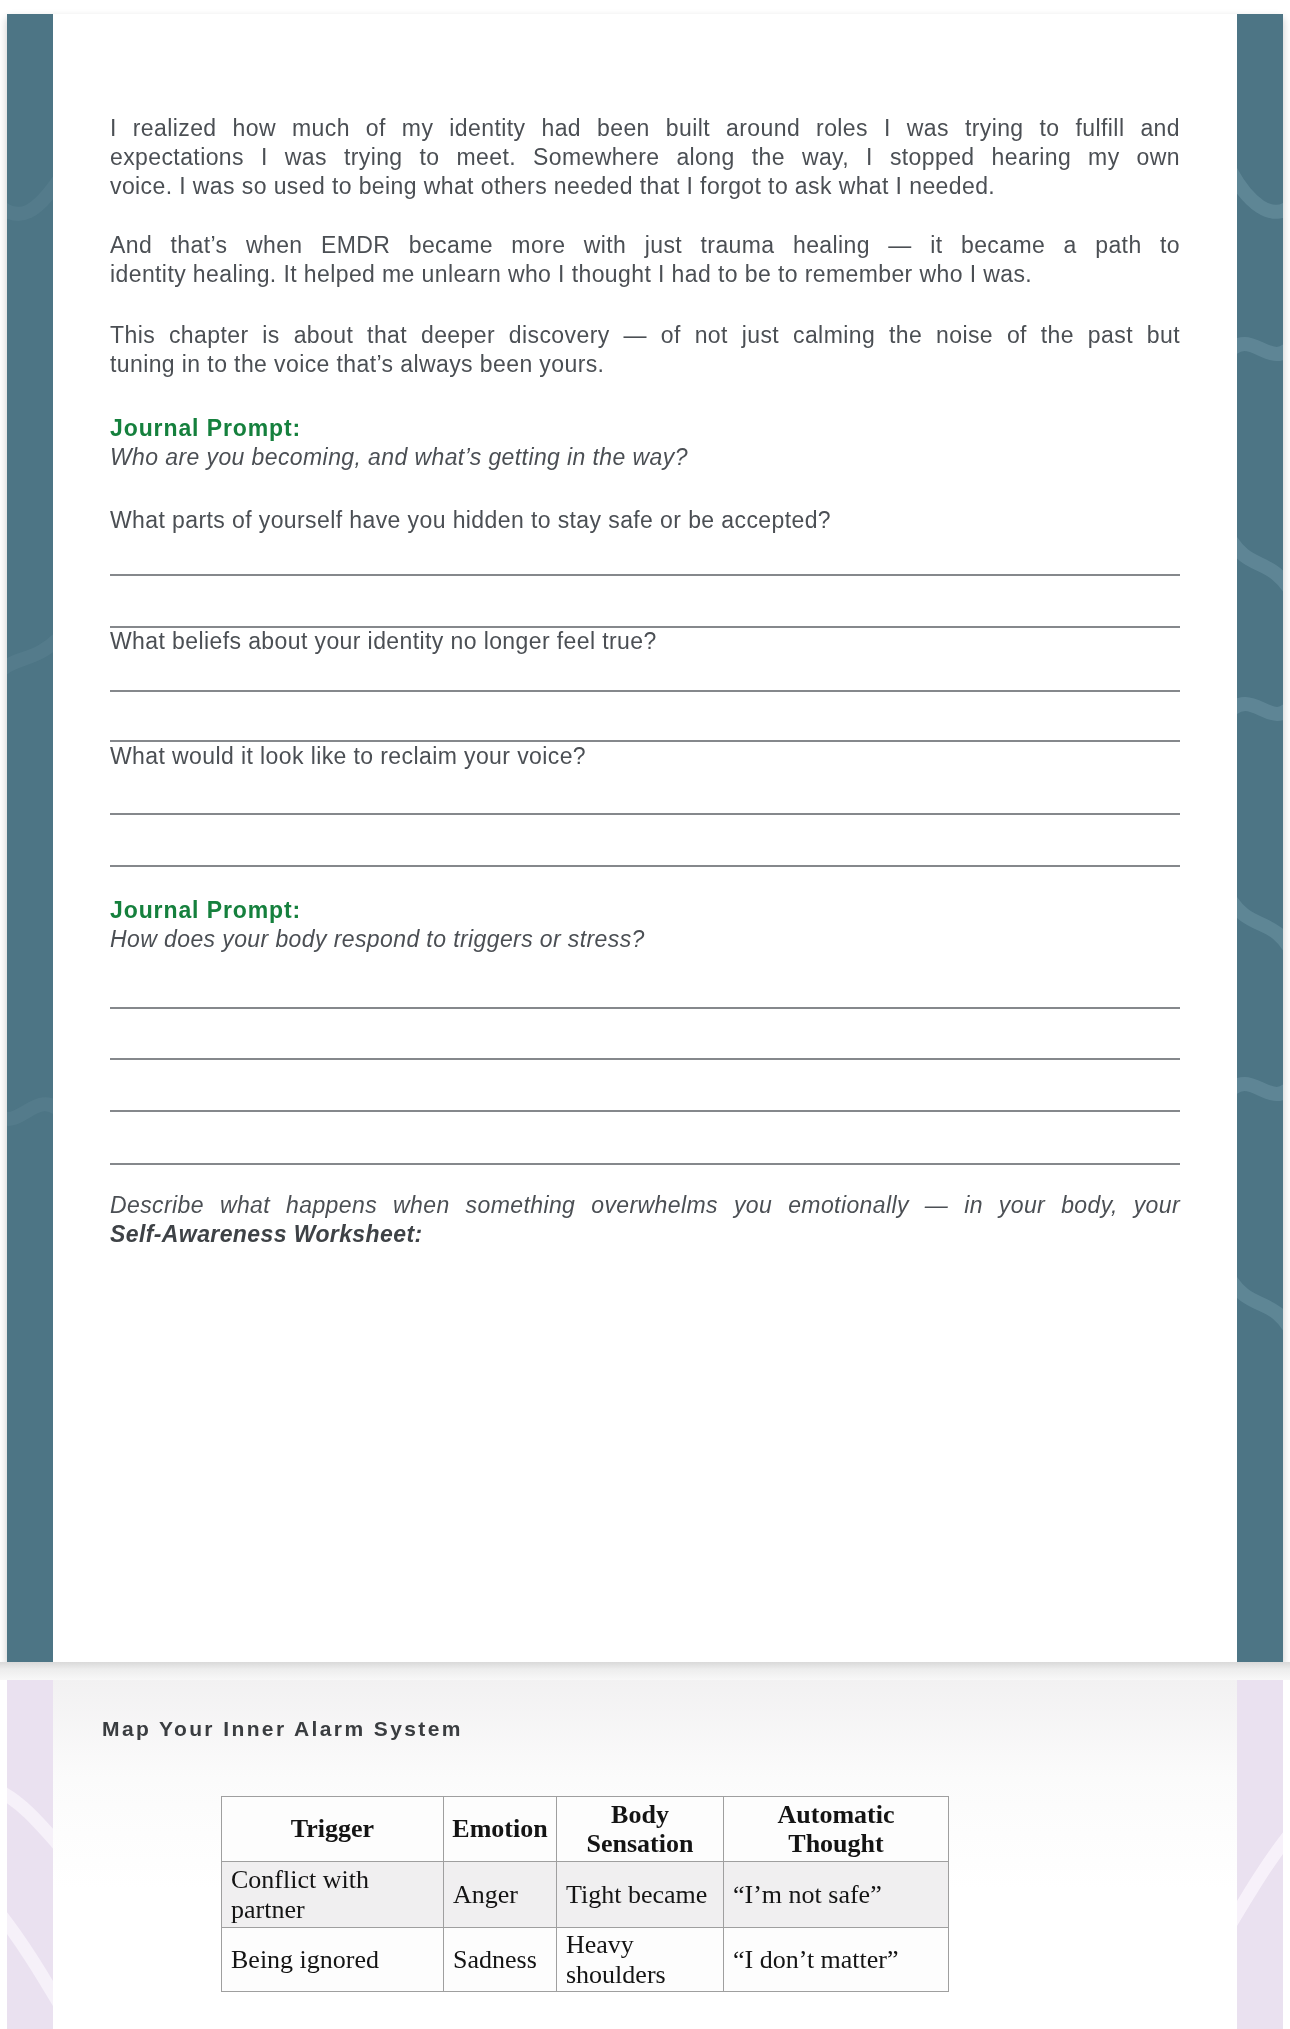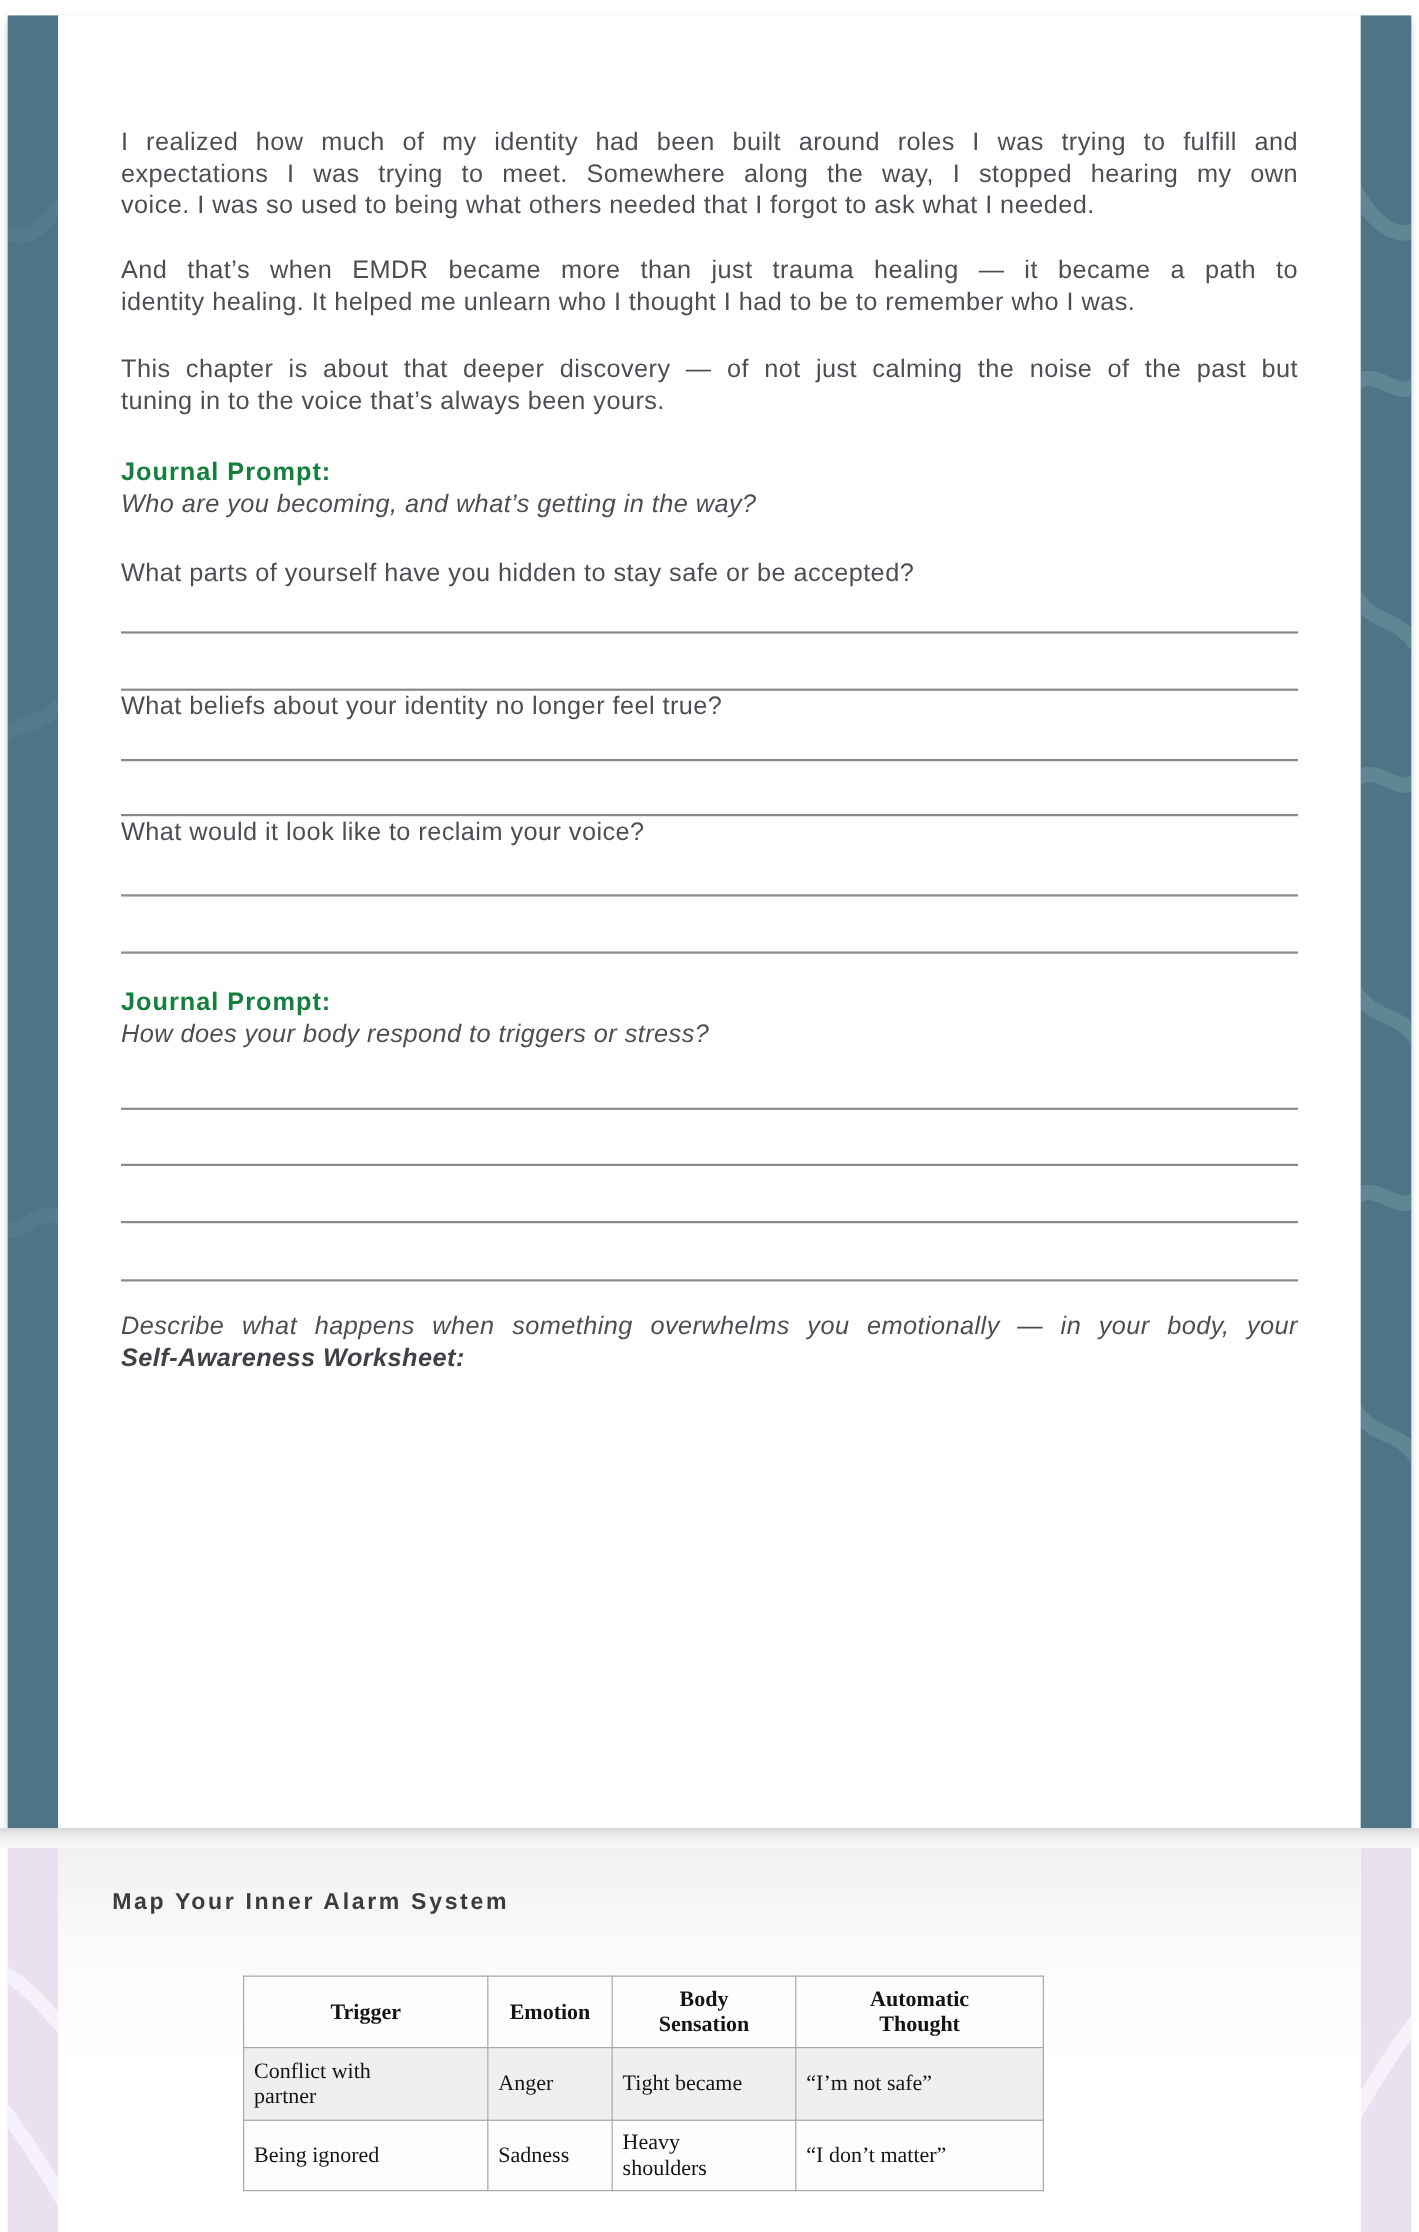--- a/index.html
+++ b/index.html
@@ -43,21 +43,21 @@
     background:linear-gradient(180deg,#f2f1f2 0%,#fbfbfb 28%,#ffffff 60%);
   }
   .p2-heading{
     position:absolute;left:49px;top:36px;
     font-size:21px;line-height:26px;font-weight:bold;color:#3a3d40;
     letter-spacing:2.4px;
   }
   .alarm-table{
     position:absolute;left:168px;top:116px;width:727px;
     border-collapse:collapse;table-layout:fixed;
-    font-family:"Liberation Serif",serif;font-size:20px;color:#141414;
+    font-family:"Liberation Serif",serif;font-size:26px;color:#141414;
     background:#fdfdfd;
   }
   .alarm-table th,.alarm-table td{
     border:1px solid #9f9f9f;white-space:pre-line;line-height:1.12;
     vertical-align:middle;overflow:hidden;
   }
   .alarm-table th{font-weight:bold;text-align:center;padding:2px 4px;}
   .alarm-table td{text-align:left;padding:2px 4px 2px 9px;}
   .alarm-table tr.alt{background:#f0eff0;}
   svg.waves{position:absolute;left:0;top:0;display:block;}
@@ -93,21 +93,21 @@
 
   <div class="page1-content">
 
     <div class="para" style="top:100px">
       <div class="ln just">I realized how much of my identity had been built around roles I was trying to fulfill and</div>
       <div class="ln just">expectations I was trying to meet. Somewhere along the way, I stopped hearing my own</div>
       <div class="ln">voice. I was so used to being what others needed that I forgot to ask what I needed.</div>
     </div>
 
     <div class="para" style="top:217px">
-      <div class="ln just">And that’s when EMDR became more than just trauma healing — it became a path to</div>
+      <div class="ln just">And that’s when EMDR became more with just trauma healing — it became a path to</div>
       <div class="ln">identity healing. It helped me unlearn who I thought I had to be to remember who I was.</div>
     </div>
 
     <div class="para" style="top:307px">
       <div class="ln just">This chapter is about that deeper discovery — of not just calming the noise of the past but</div>
       <div class="ln">tuning in to the voice that’s always been yours.</div>
     </div>
 
     <div class="para" style="top:400px">
       <div class="ln bold">Journal Prompt:</div>

